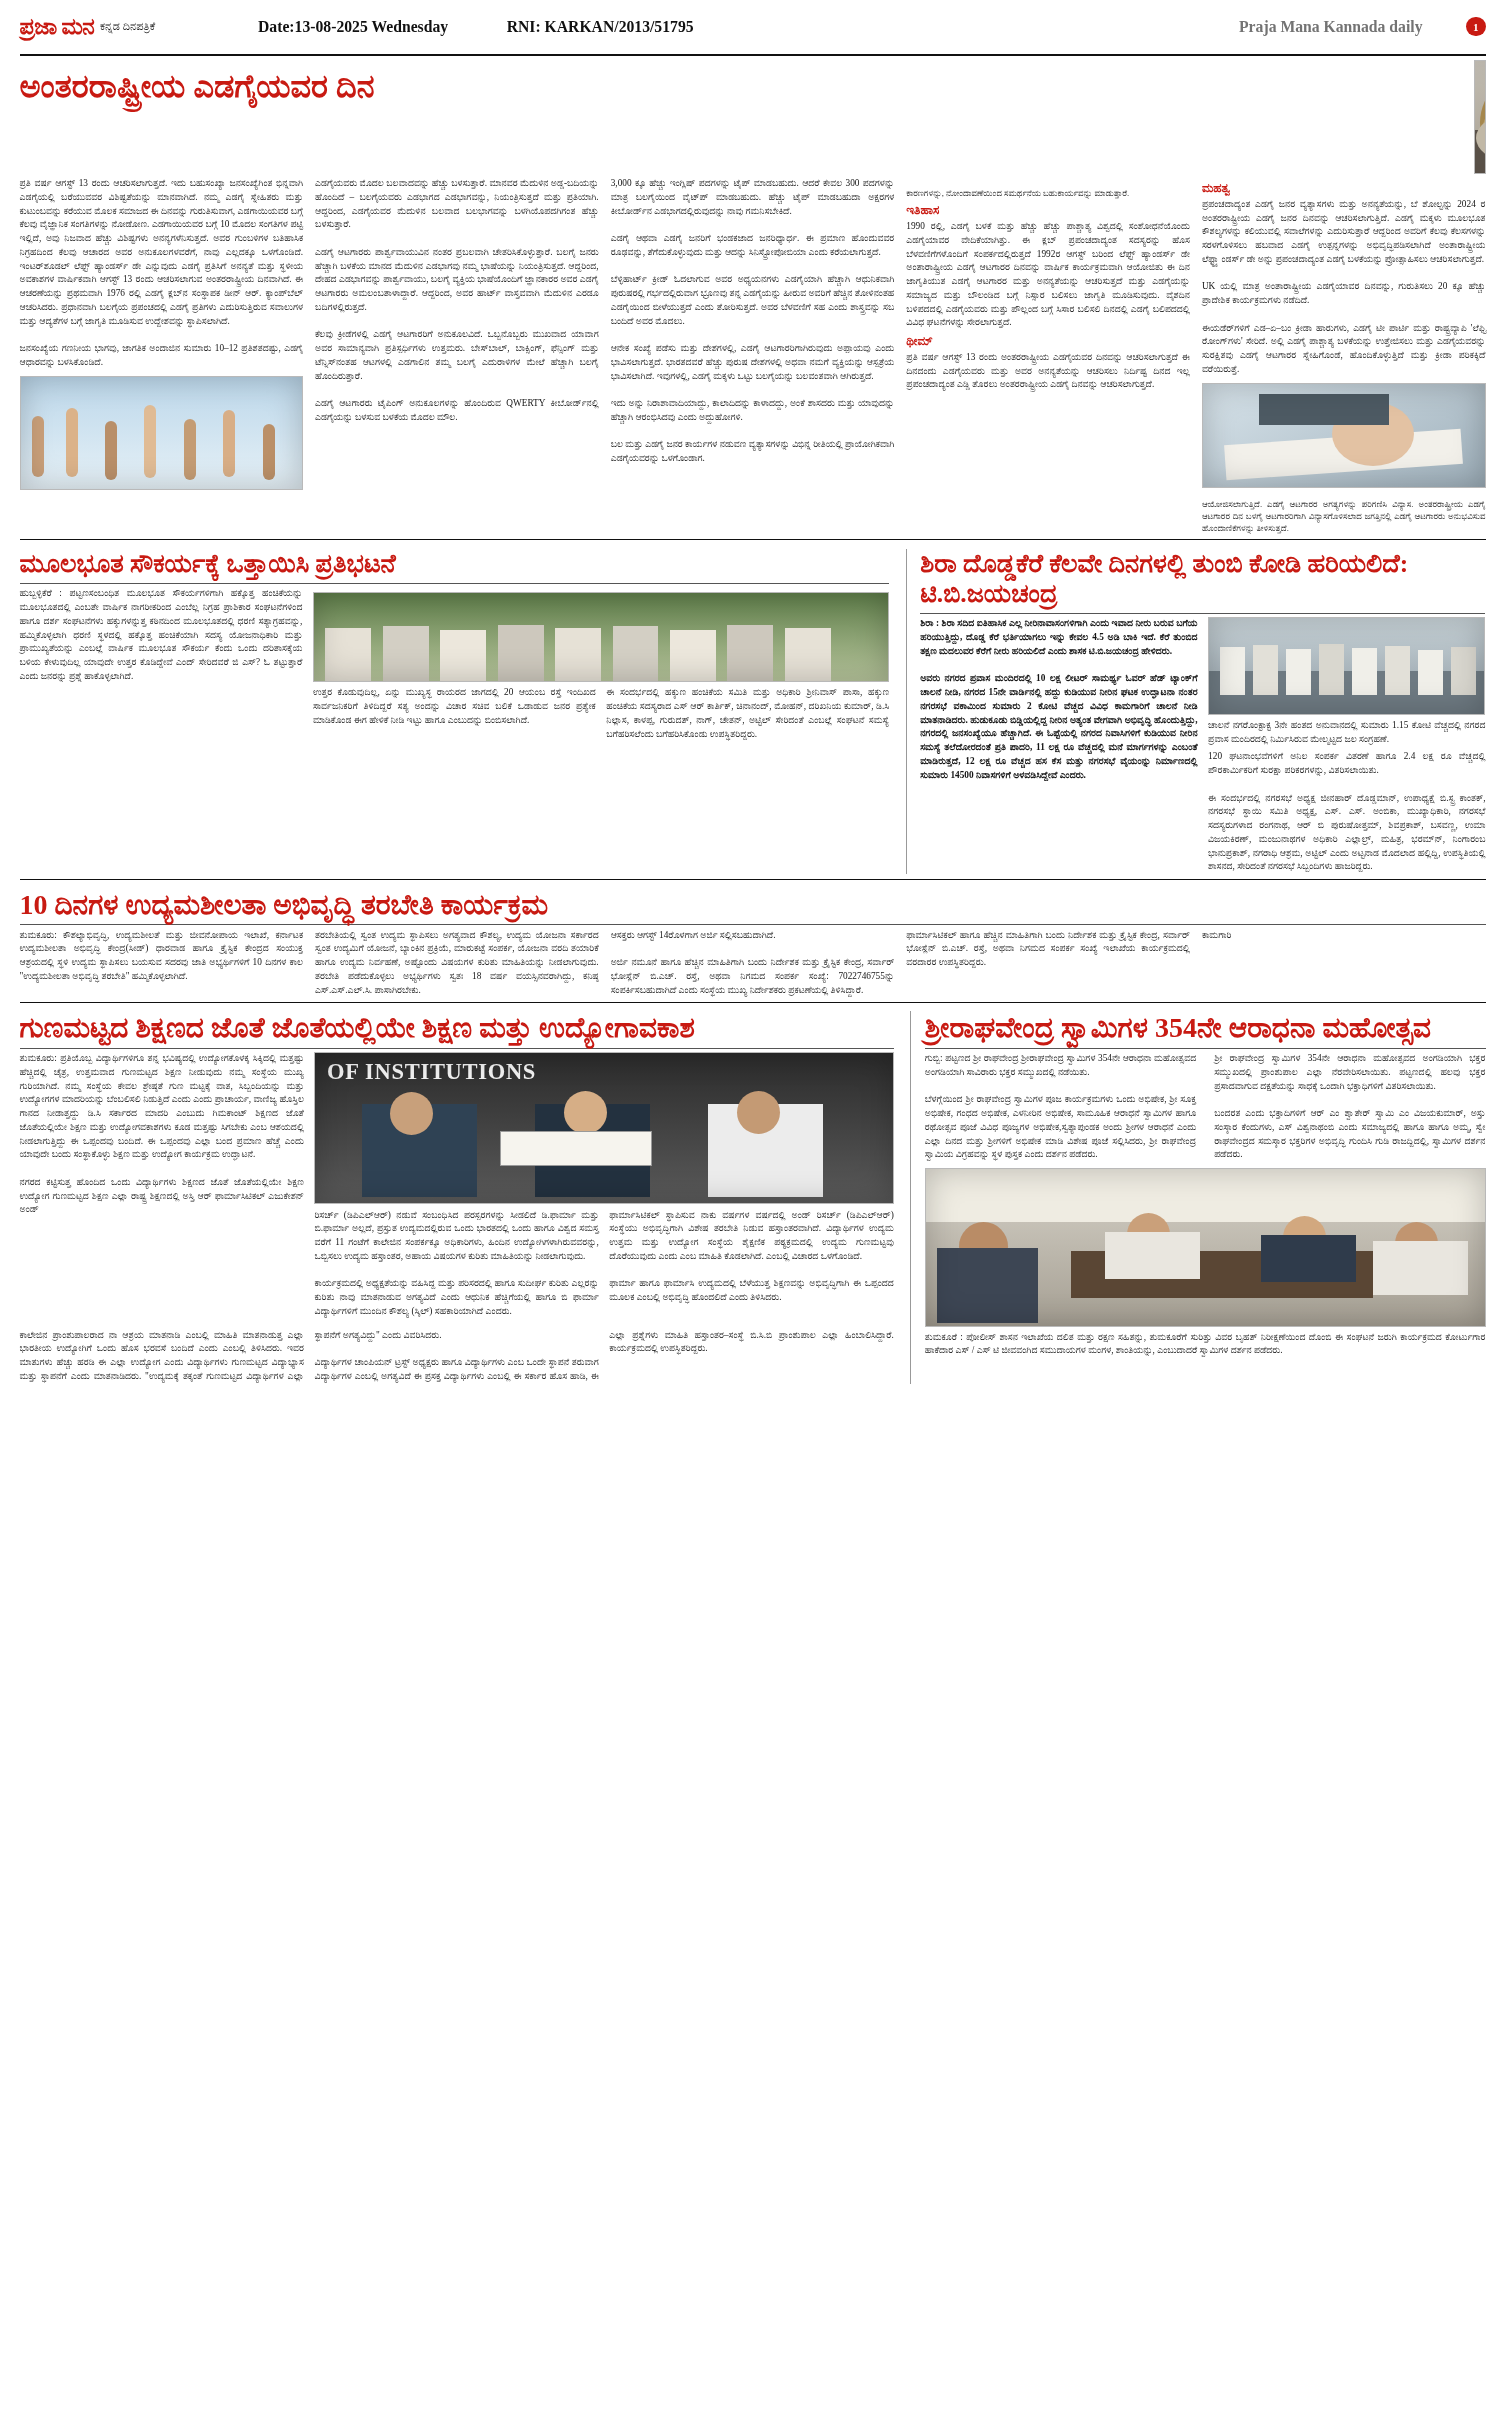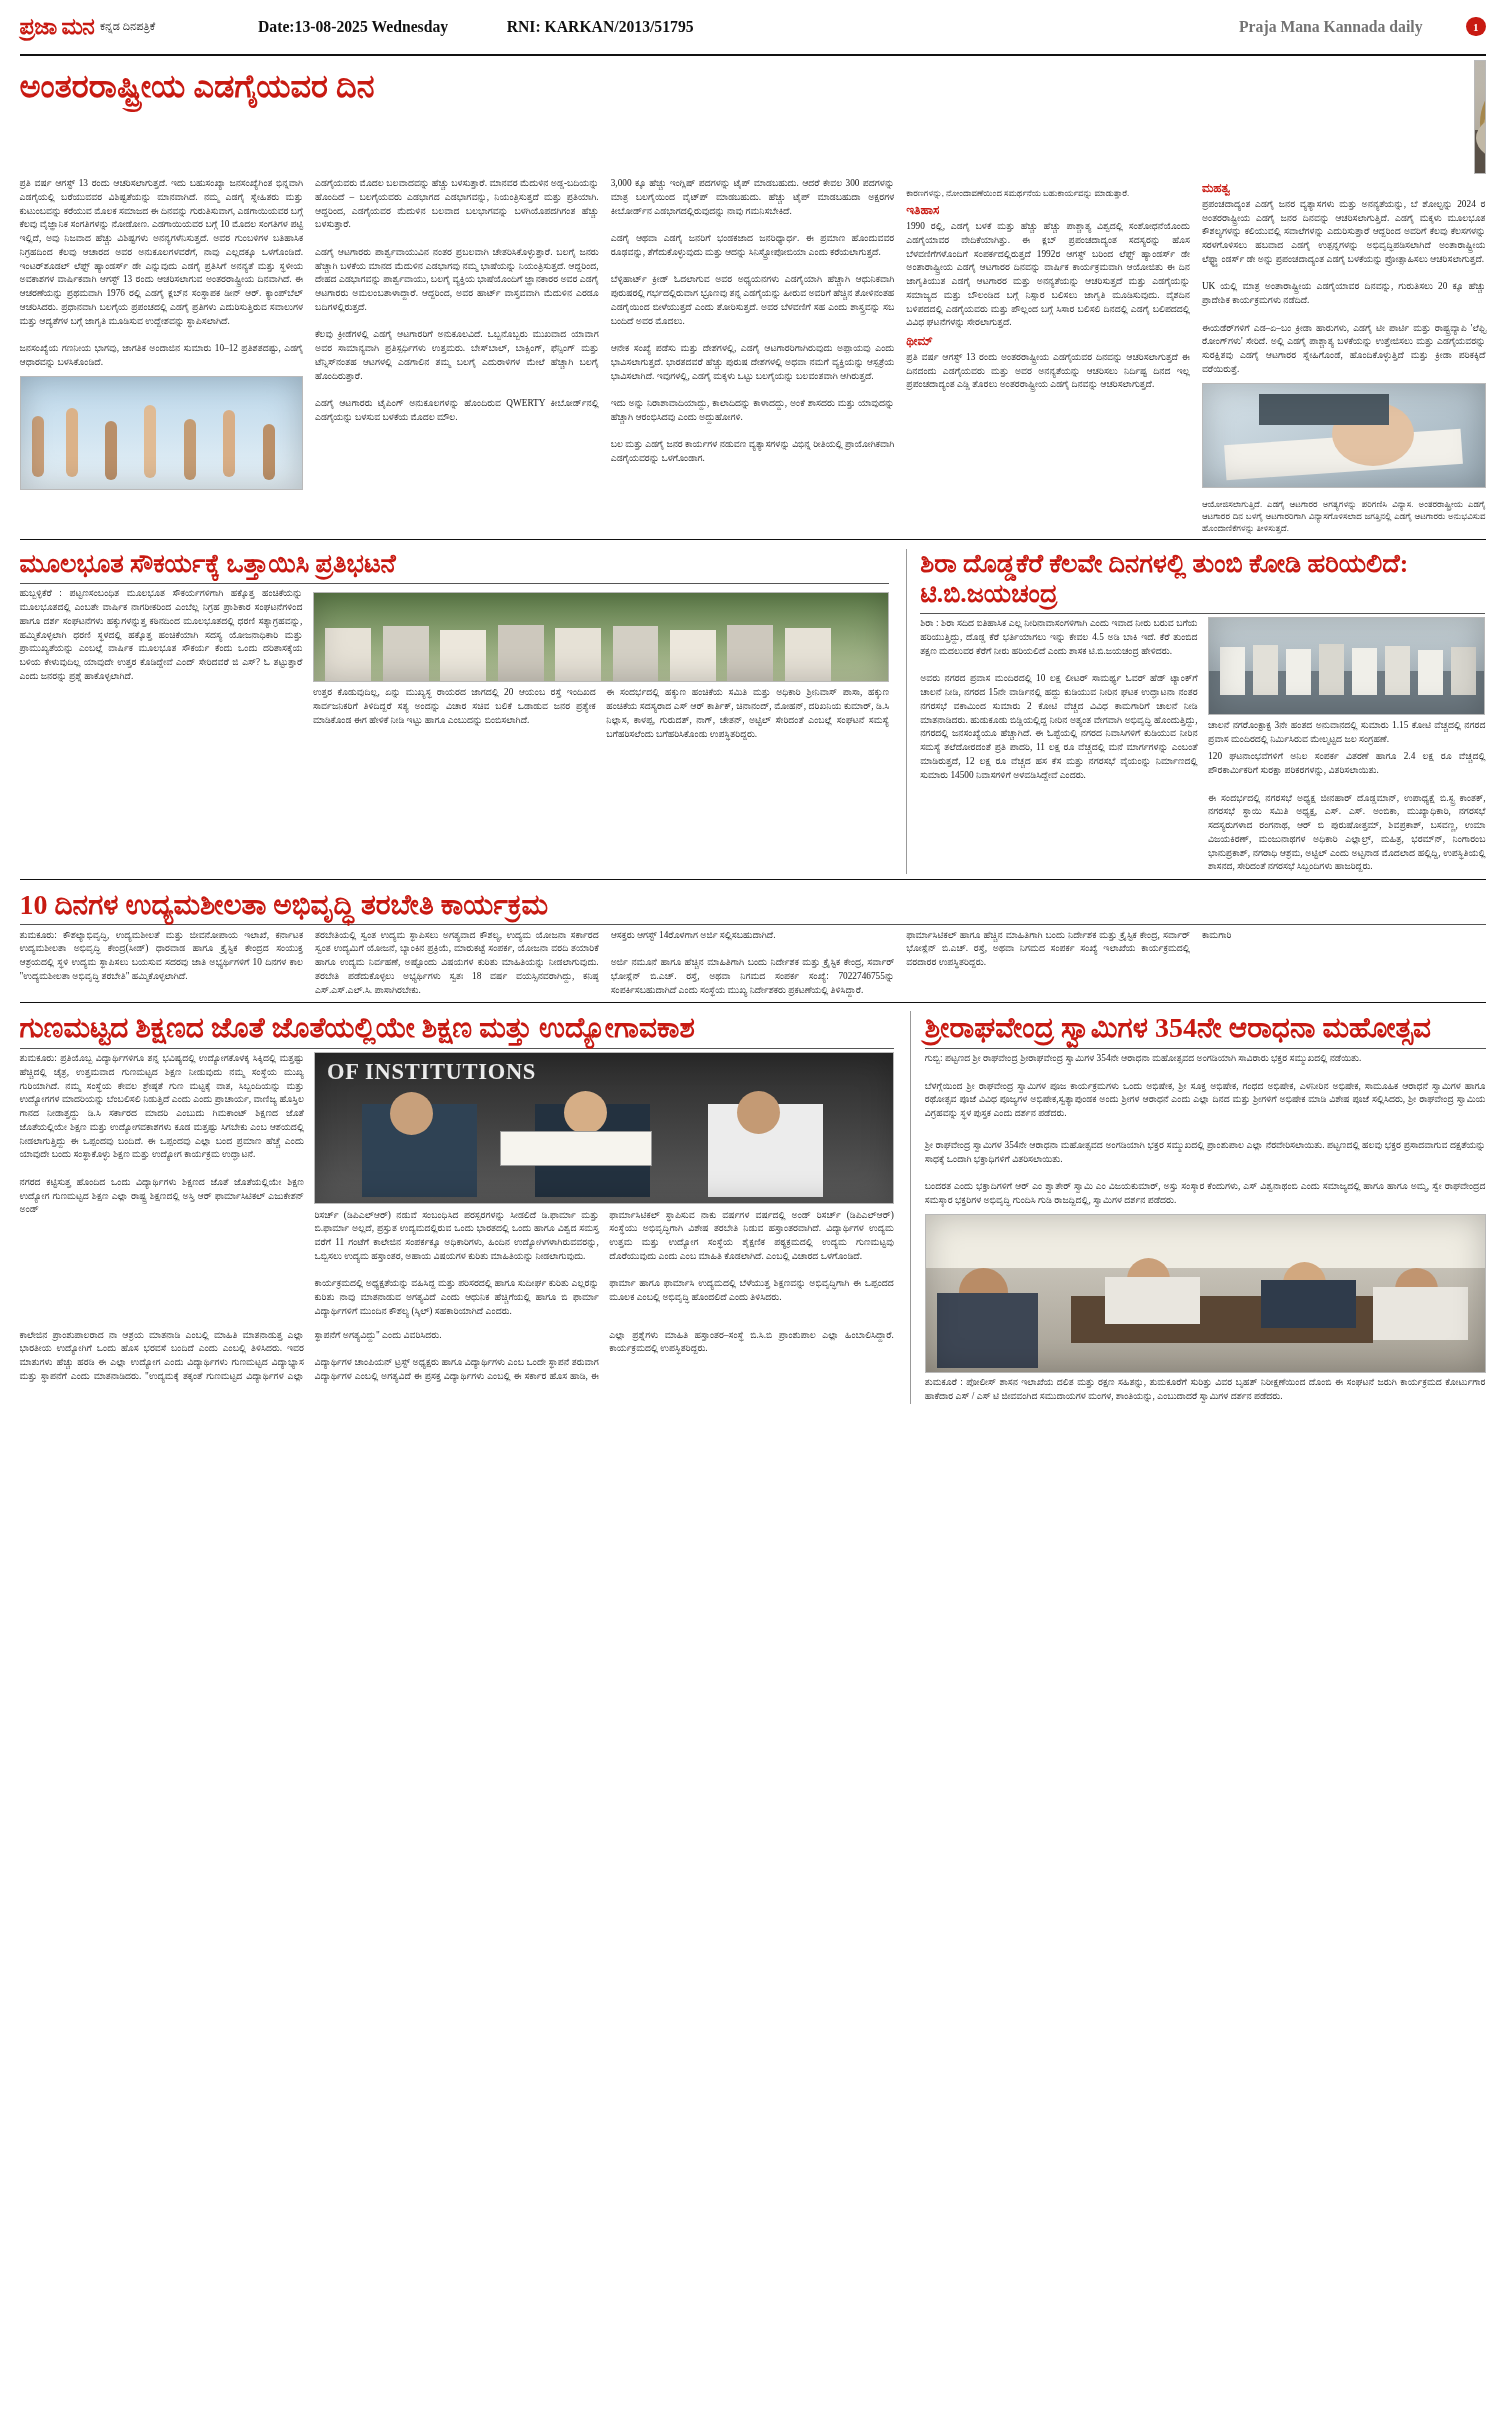--- a/index.html
+++ b/index.html
@@ -148,21 +148,21 @@
   .cols5{display:grid;grid-template-columns:repeat(5,1fr);gap:12px;}
 
   
   .sec4{
     display:grid;
     grid-template-columns:1.52fr 1fr;
     gap:16.5px;
     margin-top:7.5px;
   }
   .sec4 .left-cols{display:grid;grid-template-columns:1fr 1fr 1fr;gap:10.5px;}
-  .sec4 .right-cols{display:grid;grid-template-columns:1fr;gap:18px;}
+  .sec4 .right-cols{display:grid;grid-template-columns:1fr 1fr;gap:18px;}
 
   .vdiv{border-left:0.7px solid #999;}
 
   .banner-photo-text{
     position:absolute;
     font-family:"Liberation Serif", serif;
     font-weight:bold;
     color:#fff;
     letter-spacing:0.7px;
   }
@@ -298,21 +298,21 @@
           </div>
         </div>
       </div>
     </div>
 
     <div class="vdiv" style="padding-left:13.5px;">
       <div class="headline h-lg">ಶಿರಾ ದೊಡ್ಡಕೆರೆ ಕೆಲವೇ ದಿನಗಳಲ್ಲಿ ತುಂಬಿ ಕೋಡಿ ಹರಿಯಲಿದೆ: ಟಿ.ಬಿ.ಜಯಚಂದ್ರ</div>
       <div class="rule-thin"></div>
       <div class="inner-right">
         <div>
-          <div class="body-text" style="white-space:pre-line;">ಶಿರಾ : ಶಿರಾ ಸದಿದ ಐತಿಹಾಸಿಕ ಎಲ್ಲ ನೀರಿನಾವಾಸಂಗಳಿಗಾಗಿ ಎಂದು ಇವಾದ ನೀರು ಬರುವ ಬಗೆಯ ಹರಿಯುತ್ತಿದ್ದು, ದೊಡ್ಡ ಕೆರೆ ಭರ್ತಿಯಾಗಲು ಇನ್ನು ಕೇವಲ 4.5 ಅಡಿ ಬಾಕಿ ಇದೆ. ಕೆರೆ ತುಂಬಿದ ತಕ್ಷಣ ಮದಲುವರ ಕೆರೆಗೆ ನೀರು ಹರಿಯಲಿದೆ ಎಂದು ಶಾಸಕ ಟಿ.ಬಿ.ಜಯಚಂದ್ರ ಹೇಳಿದರು.
+          <div class="body-text" style="white-space:pre-line;font-weight:bold;">ಶಿರಾ : ಶಿರಾ ಸದಿದ ಐತಿಹಾಸಿಕ ಎಲ್ಲ ನೀರಿನಾವಾಸಂಗಳಿಗಾಗಿ ಎಂದು ಇವಾದ ನೀರು ಬರುವ ಬಗೆಯ ಹರಿಯುತ್ತಿದ್ದು, ದೊಡ್ಡ ಕೆರೆ ಭರ್ತಿಯಾಗಲು ಇನ್ನು ಕೇವಲ 4.5 ಅಡಿ ಬಾಕಿ ಇದೆ. ಕೆರೆ ತುಂಬಿದ ತಕ್ಷಣ ಮದಲುವರ ಕೆರೆಗೆ ನೀರು ಹರಿಯಲಿದೆ ಎಂದು ಶಾಸಕ ಟಿ.ಬಿ.ಜಯಚಂದ್ರ ಹೇಳಿದರು.
 
 ಅವರು ನಗರದ ಪ್ರವಾಸ ಮಂದಿರದಲ್ಲಿ 10 ಲಕ್ಷ ಲೀಟರ್ ಸಾಮರ್ಥ್ಯ ಓವರ್ ಹೆಡ್ ಟ್ಯಾಂಕ್‌ಗೆ ಚಾಲನೆ ನೀಡಿ, ನಗರದ 15ನೇ ವಾರ್ಡಿನಲ್ಲಿ ಹದ್ದು ಕುಡಿಯುವ ನೀರಿನ ಘಟಕ ಉದ್ಘಾಟನಾ ನಂತರ ನಗರಸಭೆ ವಕಾಮಿಂದ ಸುಮಾರು 2 ಕೋಟಿ ವೆಚ್ಚದ ವಿವಿಧ ಕಾಮಗಾರಿಗೆ ಚಾಲನೆ ನೀಡಿ ಮಾತನಾಡಿದರು. ಹುಡುಕೂಡು ಬಿಡ್ಡಿಯಲ್ಲಿದ್ದ ನೀರಿನ ಅತ್ಯಂತ ವೇಗವಾಗಿ ಅಭಿವೃದ್ಧಿ ಹೊಂದುತ್ತಿದ್ದು, ನಗರದಲ್ಲಿ ಜನಸಂಖ್ಯೆಯೂ ಹೆಚ್ಚಾಗಿದೆ. ಈ ಓಪ್ಟೆಯಲ್ಲಿ ನಗರದ ನಿವಾಸಿಗಳಿಗೆ ಕುಡಿಯುವ ನೀರಿನ ಸಮಸ್ಯೆ ತಲೆದೋರದಂತೆ ಪ್ರತಿ ಪಾದರಿ, 11 ಲಕ್ಷ ರೂ ವೆಚ್ಚದಲ್ಲಿ ಮನೆ ಮಾರ್ಗಗಳನ್ನು ಎಂಬಂತೆ ಮಾಡಿರುತ್ತದೆ, 12 ಲಕ್ಷ ರೂ ವೆಚ್ಚದ ಹಸ ಕೆಸ ಮತ್ತು ನಗರಸಭೆ ವೈಯಂನ್ನು ನಿರ್ಮಾಣದಲ್ಲಿ ಸುಮಾರು 14500 ನಿವಾಸಗಳಿಗೆ ಅಳವಡಿಸಿದ್ದೇವೆ ಎಂದರು.</div>
         </div>
         <div>
           <div class="photo" style="height:96px;background:linear-gradient(180deg,#c9d4d9,#8e9aa2);">
             <div class="ph-bar" style="left:0;top:55%;width:100%;height:45%;background:#6e7a82;"></div>
             <div class="ph-bar" style="left:4%;top:30%;width:9%;height:50%;background:#f0efe9;"></div>
             <div class="ph-bar" style="left:16%;top:28%;width:9%;height:52%;background:#e2e0d8;"></div>
             <div class="ph-bar" style="left:28%;top:32%;width:9%;height:48%;background:#f0efe9;"></div>
             <div class="ph-bar" style="left:40%;top:27%;width:9%;height:53%;background:#d9d7cf;"></div>

